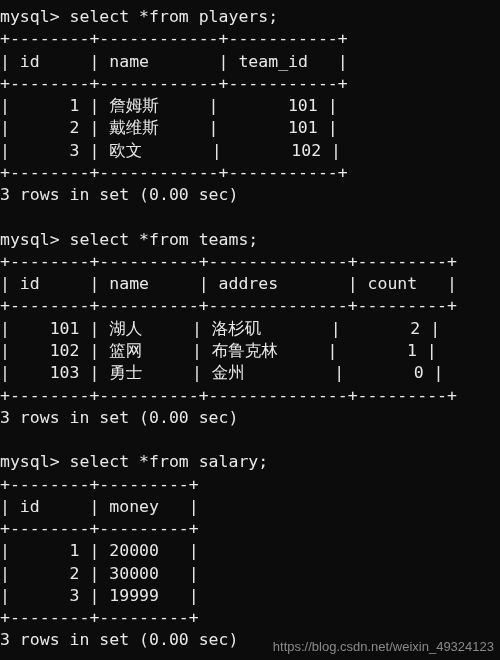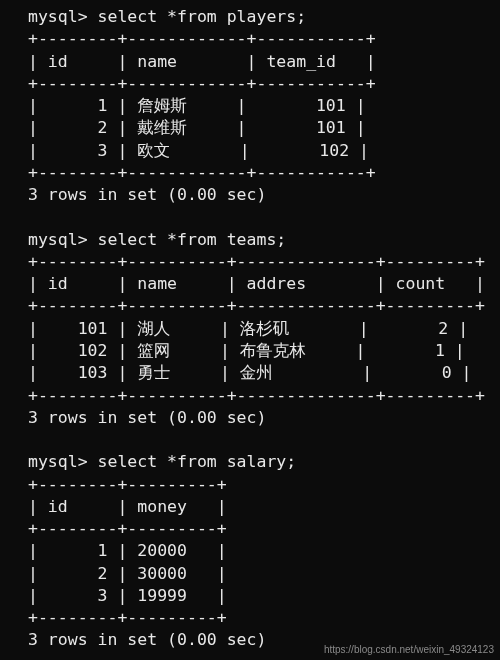--- a/index.html
+++ b/index.html
@@ -12,27 +12,26 @@
     line-height: 1.35;
     width: 500px;
     height: 660px;
     box-sizing: border-box;
     overflow: hidden;
     position: relative;
   }
   .term {
     white-space: pre;
     letter-spacing: 0px;
-    padding-left: 28px;
   }
   .watermark {
     position: absolute;
     right: 6px;
     bottom: 4px;
-    font-size: 10px;
+    font-size: 13px;
     color: #8a8a8a;
     font-family: Arial, sans-serif;
     letter-spacing: 0;
     text-align: right;
   }
 </style>
 </head>
 <body>
 
 <div class="term" id="term">mysql&gt; select *from players;

